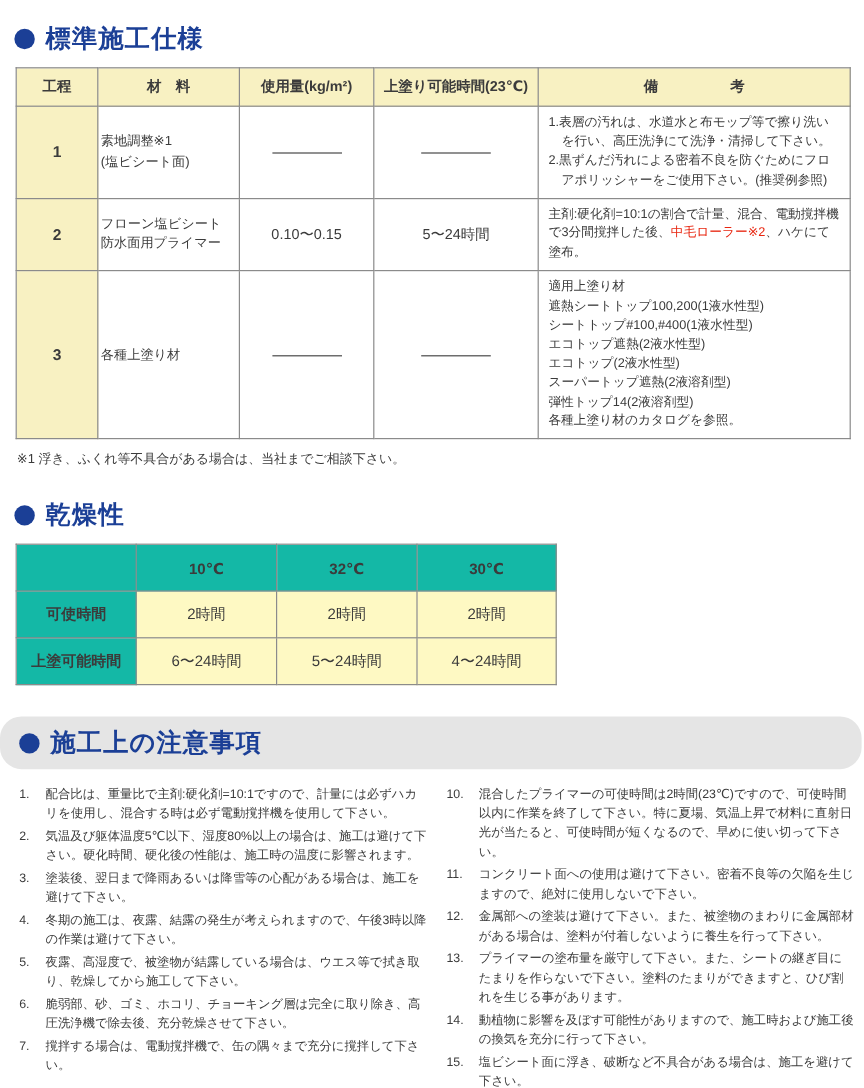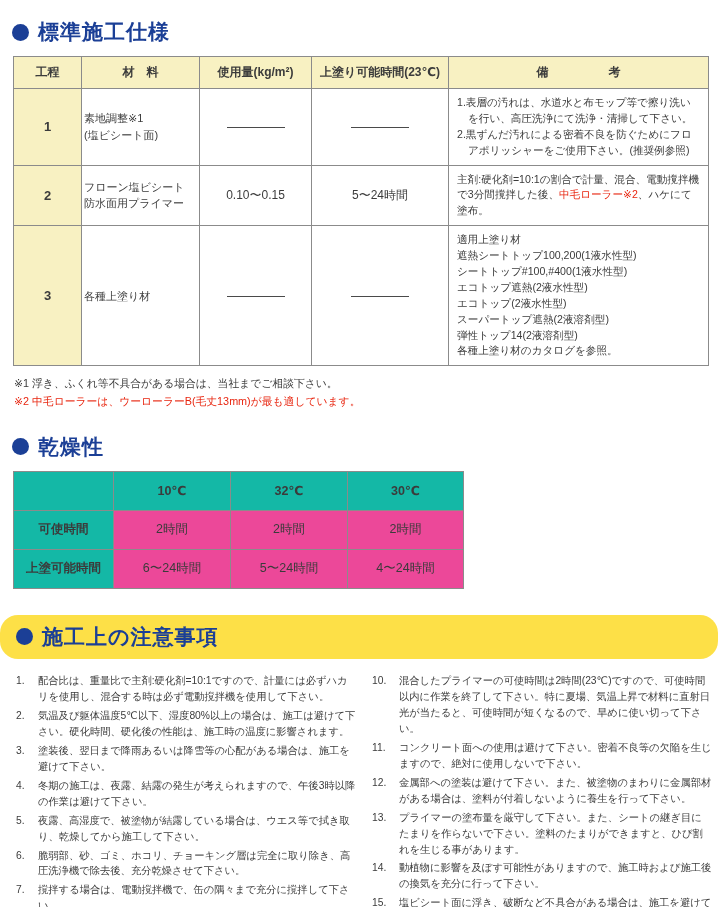--- a/index.html
+++ b/index.html
@@ -14,21 +14,21 @@
   
   .sec-title{
     display:flex;align-items:center;gap:9px;
     color:#1b3f96;font-weight:bold;font-size:21px;
     margin:0 0 10px 12px;letter-spacing:1px;
   }
   .dot{width:17px;height:17px;border-radius:50%;background:#1b3f96;flex:0 0 auto;}
 
   
   .band{
-    background:#fde047;border-radius:18px;
+    background:#e5e5e5;border-radius:18px;
     margin:0 2px 10px 0;
     padding:8px 10px 8px 16px;
   }
   .band .sec-title{margin:0;}
 
   
   table{border-collapse:collapse;}
   .spec-table{margin-left:13px;width:695px;table-layout:fixed;}
   .spec-table th,.spec-table td{border:1px solid #8b8b8b;vertical-align:middle;}
   .spec-table th{
@@ -43,21 +43,21 @@
   .red{color:#e8250f;}
   .dashline{display:inline-block;width:58px;border-top:1.5px solid #4a4a4a;vertical-align:middle;}
 
   
   .spec-notes{margin:9px 0 22px 14px;font-size:10.8px;line-height:1.65;}
 
   
   .dry-table{margin-left:13px;width:450px;table-layout:fixed;}
   .dry-table th,.dry-table td{border:1px solid #8b8b8b;height:36px;text-align:center;font-size:12.5px;}
   .dry-table th{background:#14b8a6;font-weight:bold;}
-  .dry-table td{background:#ec4899;}
+  .dry-table td{background:#fef9c3;}
   .dry-spacer{margin-bottom:26px;}
 
   
   .notice-body{
     display:flex;gap:16px;
     padding:4px 8px 14px 16px;
     margin-bottom:14px;
   }
   .notice-col{flex:1 1 0;}
   .note-item{display:flex;font-size:10.3px;line-height:1.55;margin-bottom:3px;}
@@ -126,21 +126,20 @@
             <div class="remark-line"><span>スーパートップ遮熱(2液溶剤型)</span></div>
             <div class="remark-line"><span>弾性トップ14(2液溶剤型)</span></div>
             <div class="remark-line"><span>各種上塗り材のカタログを参照。</span></div>
           </td>
         </tr>
       </tbody>
   </table>
 
   <div class="spec-notes" id="spec-footnotes">
       <div>※1 浮き、ふくれ等不具合がある場合は、当社までご相談下さい。</div>
-      <div class="red">※2 中毛ローラーは、ウーローラーB(毛丈13mm)が最も適しています。</div>
     </div>
 
   <div class="sec-title">
     <span class="dot"></span>
     <span>乾燥性</span>
   </div>
 
   <table class="dry-table">
     <colgroup>
         <col style="width:100px">

